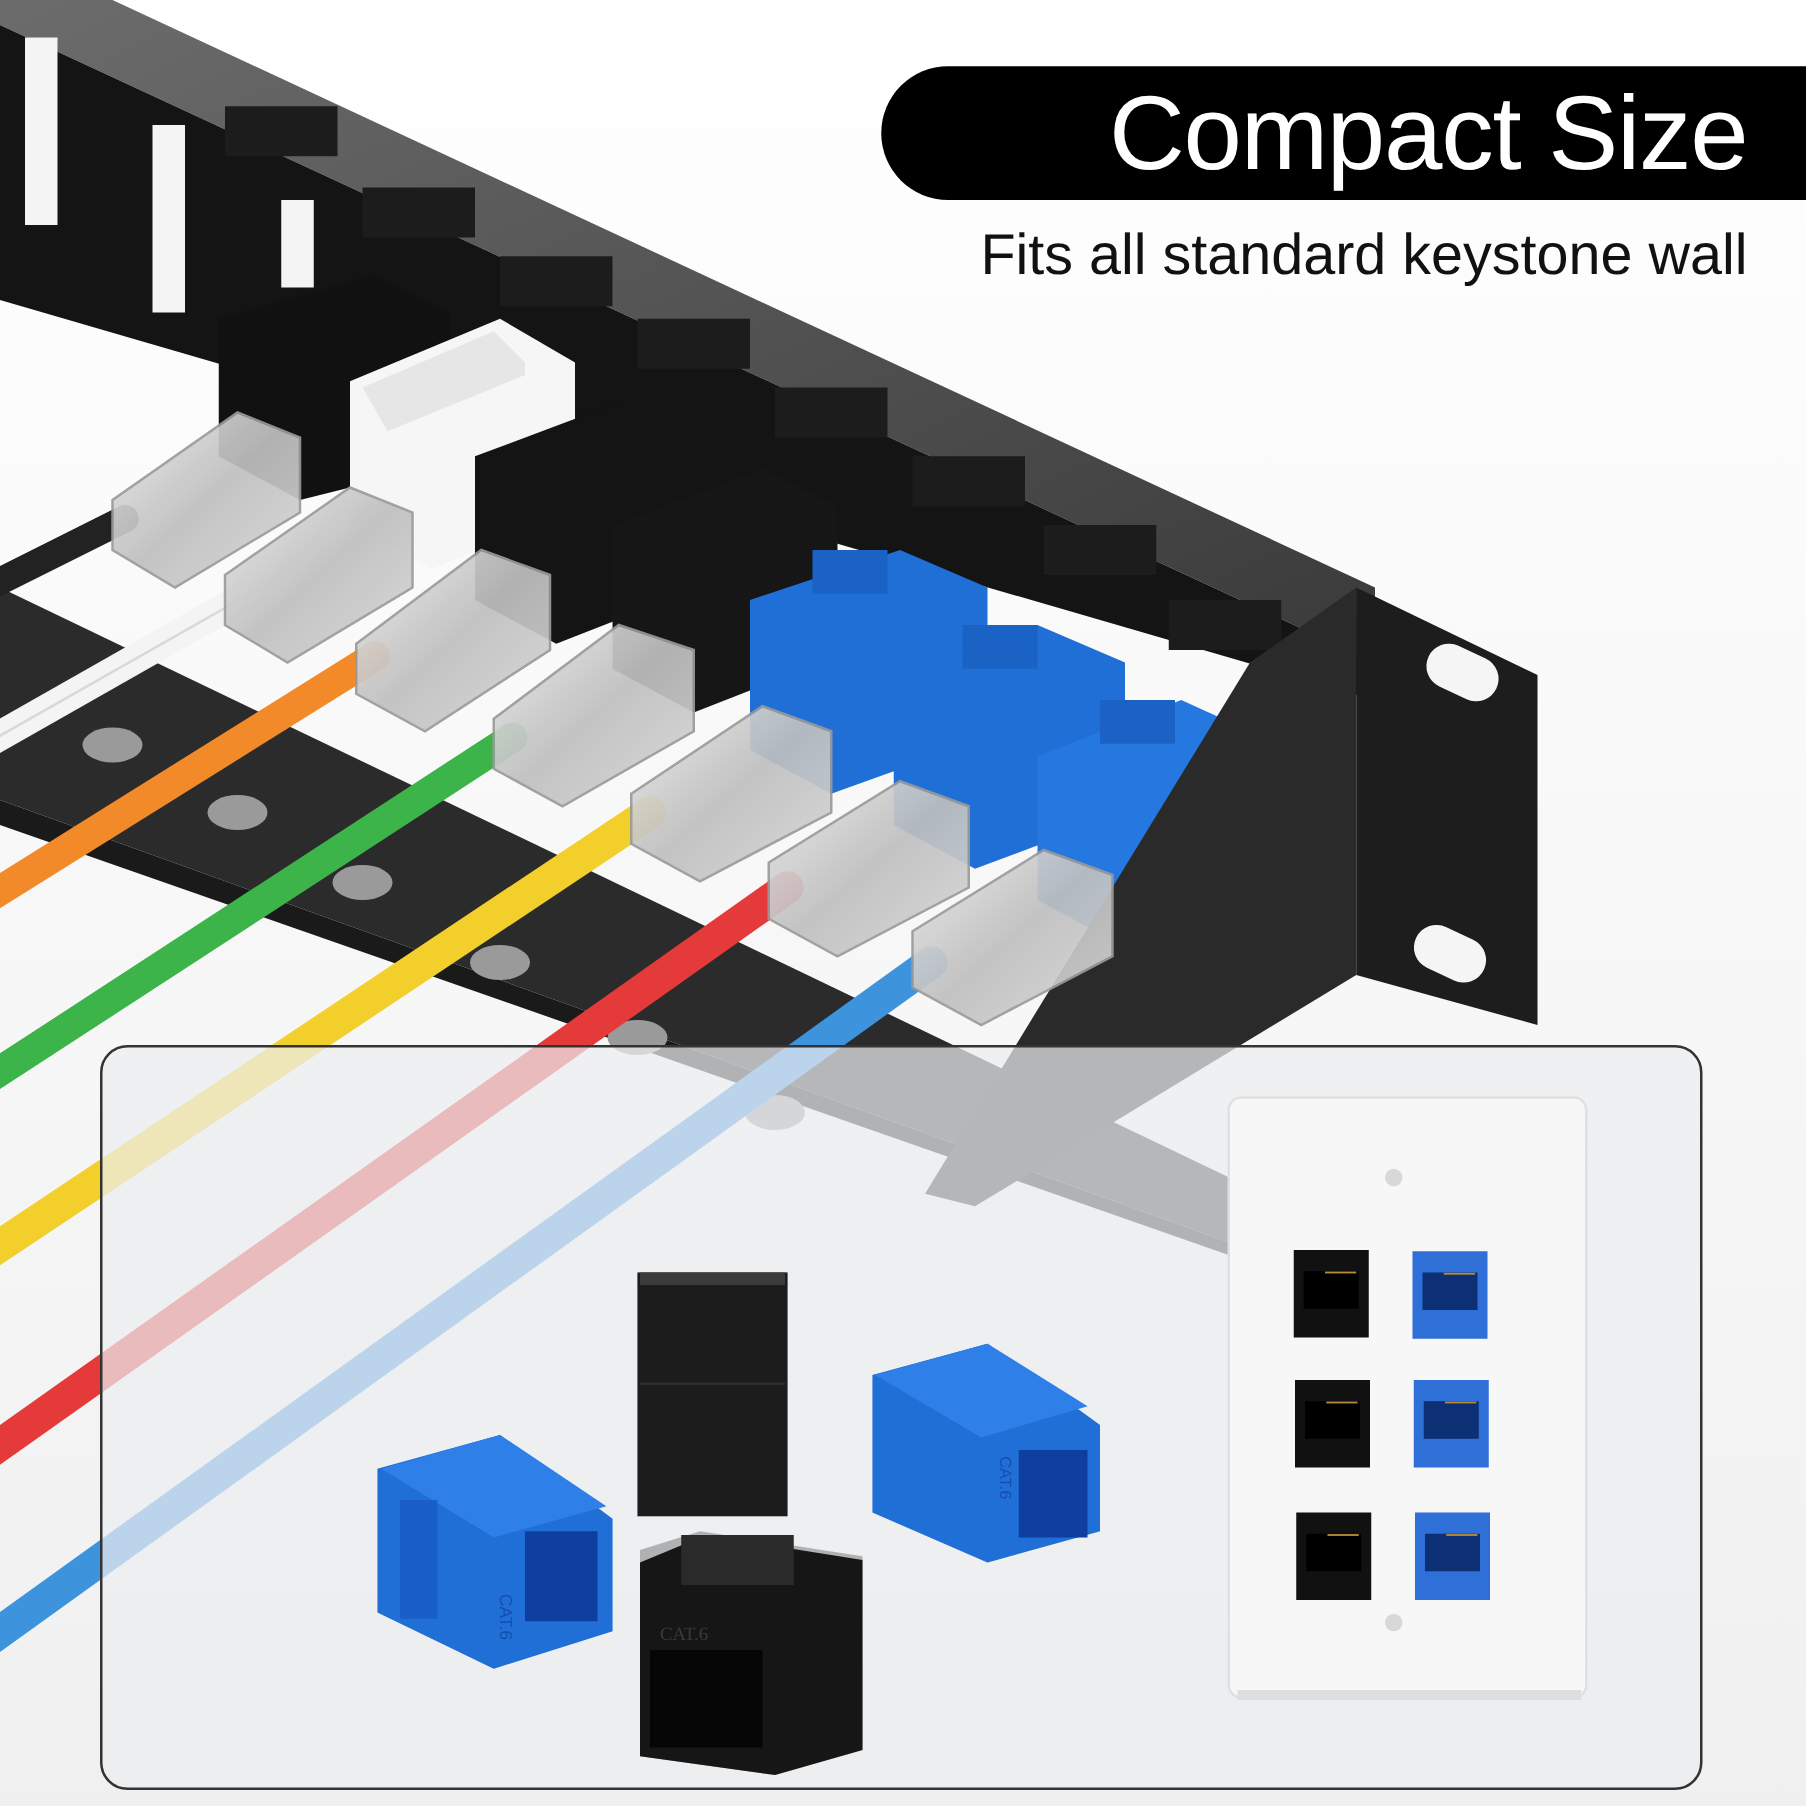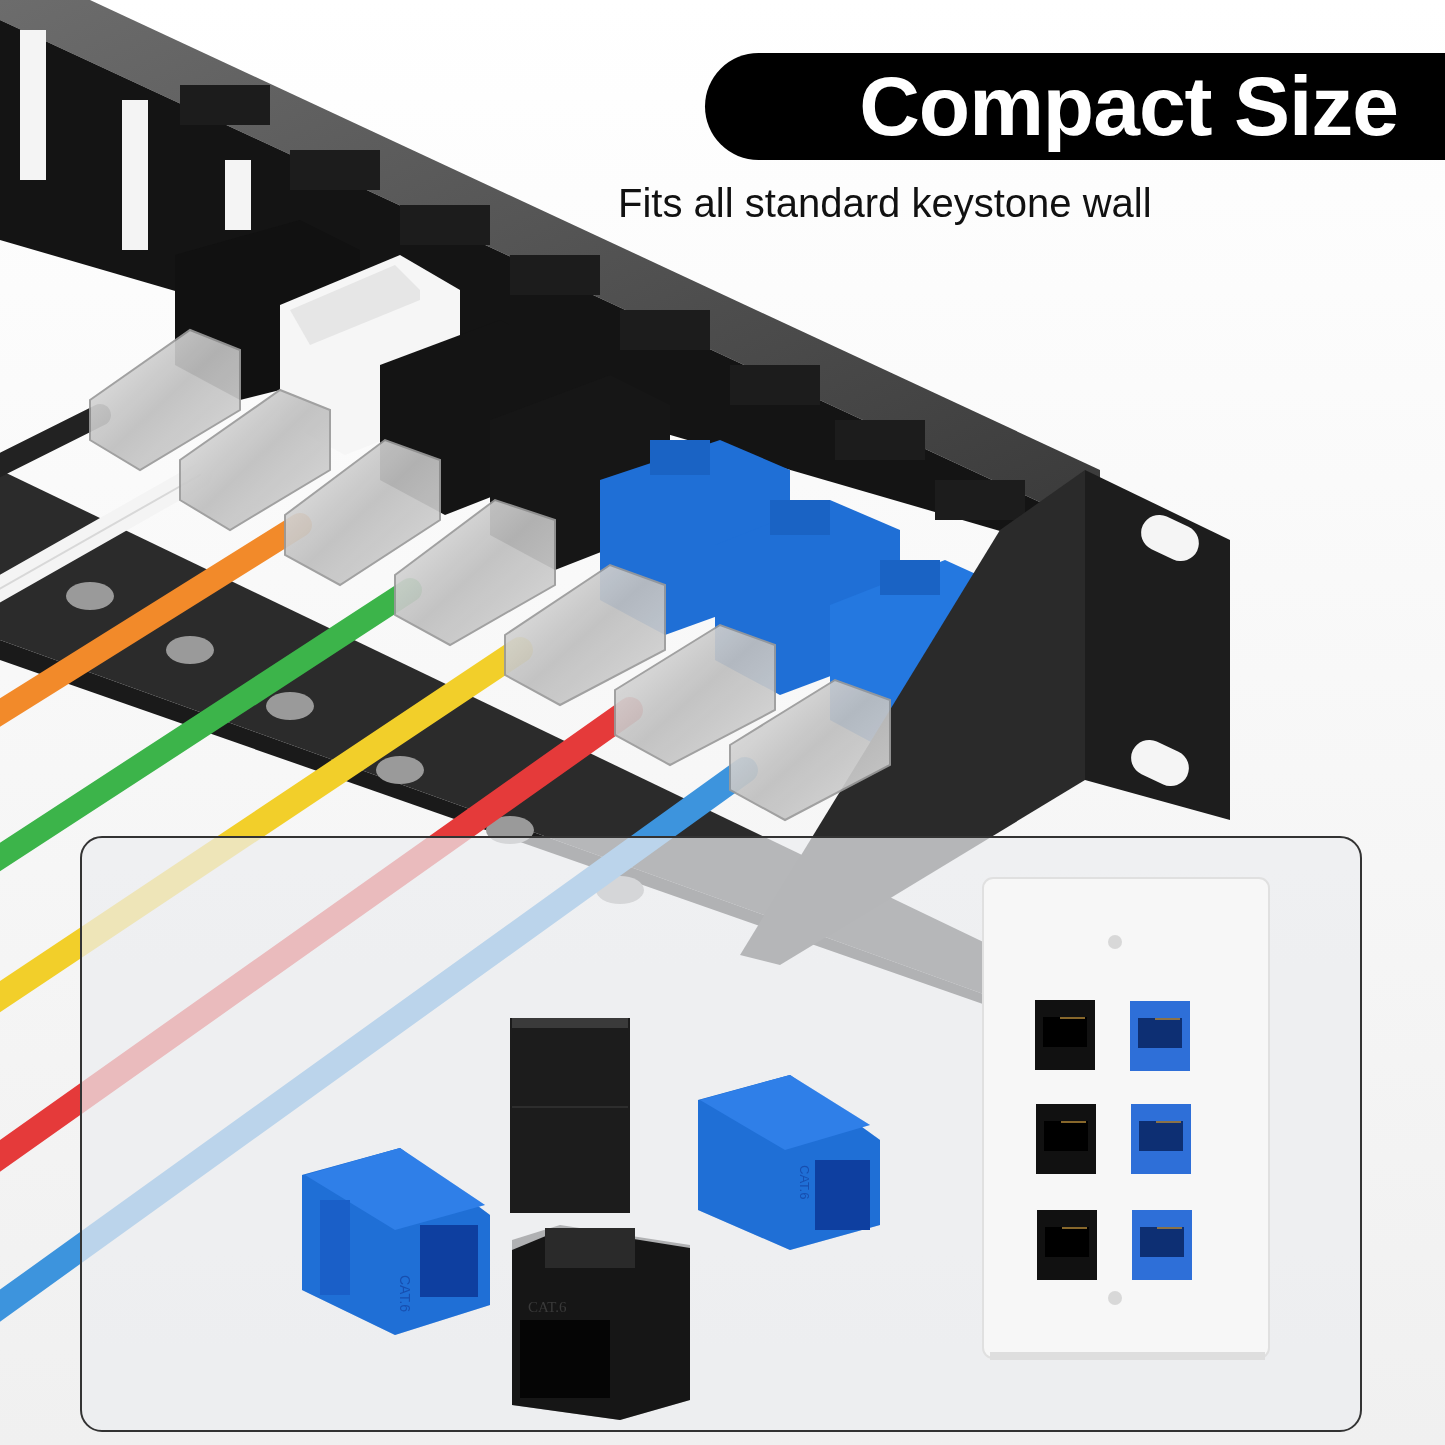--- a/index.html
+++ b/index.html
@@ -5,25 +5,25 @@
   html, body { margin:0; padding:0; }
   body { width:1445px; height:1445px; position:relative; overflow:hidden; background:#ffffff; font-family:"Liberation Sans", sans-serif; }
   .scene { position:absolute; inset:0; }
   svg.art { position:absolute; left:0; top:0; width:1445px; height:1445px; }
   .title-pill {
     position:absolute; left:705px; top:53px; width:760px; height:107px;
     background:#000; border-radius:54px 0 0 54px;
   }
   .title-text {
     position:absolute; right:47px; top:56px; height:100px; line-height:100px;
-    color:#fff; font-weight:bold; font-size:84px; letter-spacing:-1px; white-space:nowrap;
+    color:#fff; font-weight:normal; font-size:84px; letter-spacing:-1px; white-space:nowrap;
   }
   .subtitle {
-    position:absolute; right:47px; top:168px; width:780px; 
-    color:#111; font-size:40px; line-height:70px;
+    position:absolute; right:47px; top:168px; width:780px; text-align:right;
+    color:#111; font-size:46px; line-height:70px;
   }
   .inset-box {
     position:absolute; left:80px; top:836px; width:1282px; height:596px;
     border:2px solid #333; border-radius:22px;
     background:rgba(235,237,240,0.72);
     box-sizing:border-box;
   }
 </style>
 </head>
 <body>

